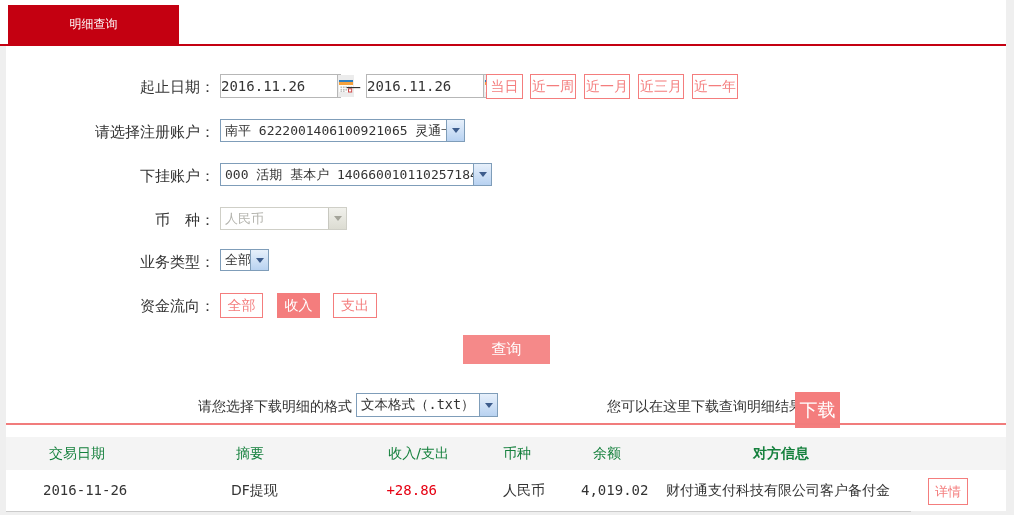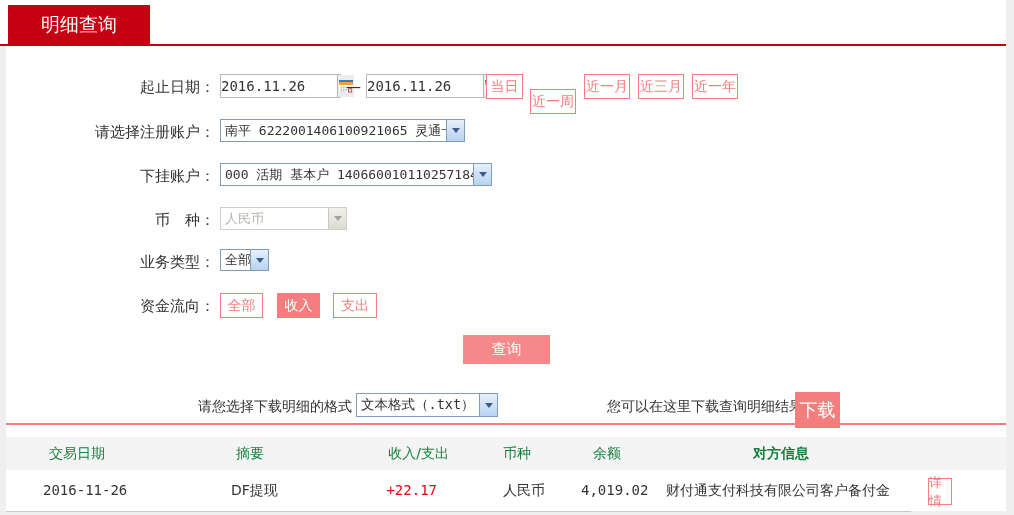--- a/index.html
+++ b/index.html
@@ -2,22 +2,22 @@
 <html><head>
 <meta charset="utf-8">
 <style>
   html,body{margin:0;padding:0;}
   #page{position:relative;width:1014px;height:515px;background:#efefef;
         font-family:"DejaVu Sans",sans-serif;overflow:hidden;color:#333;}
   .mono{font-family:"DejaVu Sans Mono",monospace;}
 
   .panel-top{position:absolute;left:0;top:0;width:1006px;height:46px;background:#fff;}
   .panel{position:absolute;left:6px;top:0;width:1000px;height:511px;background:#fff;}
-  .tab{position:absolute;left:8px;top:5px;width:142px;height:39px;background:#c40011;
-       color:#fff;font-size:19px;display:flex;align-items:center;justify-content:center;cursor:pointer;}
+  .tab{position:absolute;left:8px;top:5px;width:171px;height:39px;background:#c40011;
+       color:#fff;font-size:12px;display:flex;align-items:center;justify-content:center;cursor:pointer;}
   .tabline{position:absolute;left:0;top:44px;width:1006px;height:2px;background:#c40011;}
 
   .flabel{position:absolute;left:0;width:215px;text-align:right;font-size:15px;color:#333;white-space:nowrap;}
 
   .dinput{position:absolute;top:74px;width:121px;height:24px;border:1px solid #b7b7b7;
           background:#fff;display:flex;align-items:stretch;box-sizing:border-box;gap:32px;}
   .dinput .dtext{flex:1;display:flex;align-items:center;justify-content:center;
                  font-size:14px;}
   .calbtn{width:22px;background:#ececec;border-left:1px solid #b7b7b7;
           display:flex;align-items:center;justify-content:center;cursor:pointer;}
@@ -57,21 +57,21 @@
   .divider{position:absolute;left:6px;top:423px;width:1000px;height:2px;background:#f17c7c;}
 
   .thead{position:absolute;left:6px;top:437px;width:1000px;height:33px;background:#f4f4f4;
          color:#15803d;font-size:14px;}
   .thead span{position:absolute;line-height:33px;white-space:nowrap;}
   .trow{position:absolute;left:6px;top:470px;width:905px;height:41px;background:#fff;
         border-bottom:1px solid #cbcbcb;box-sizing:content-box;font-size:14px;color:#333;}
   .trow span{position:absolute;line-height:41px;white-space:nowrap;}
   .amt{color:#e60012;}
   .r{text-align:right;}
-  .detailbtn{position:absolute;left:928px;top:478px;width:24px;height:27px;box-sizing:border-box;
+  .detailbtn{position:absolute;left:928px;top:478px;width:40px;height:27px;box-sizing:border-box;
              border:1px solid #f47d7d;color:#f47d7d;background:#fff;font-size:13px;
              display:flex;align-items:center;justify-content:center;cursor:pointer;}
 </style>
 </head>
 <body>
 
 <div id="page">
 
   <div class="panel-top"></div>
   <div class="panel"></div>
@@ -122,21 +122,21 @@
             <rect x="5" y="11" width="1.6" height="1.6"></rect>
             <rect x="7.5" y="11" width="1.6" height="1.6"></rect>
           <rect x="2.5" y="13" width="1.6" height="0.9"></rect>
             <rect x="5" y="13" width="1.6" height="0.9"></rect>
         </g>
         <rect x="10.5" y="10.8" width="3.2" height="3.2" fill="#fff" stroke="#cc4444" stroke-width="1"></rect>
       </svg>
     </div>
   </div>
   <div class="qbtn" style="left:486px;width:37px;">当日</div>
-  <div class="qbtn" style="left:530px;width:46px;margin-top:15px;">近一周</div>
+  <div class="qbtn" style="left:530px;width:46px;">近一周</div>
   <div class="qbtn" style="left:584px;width:46px;">近一月</div>
   <div class="qbtn" style="left:638px;width:46px;">近三月</div>
   <div class="qbtn" style="left:692px;width:46px;">近一年</div>
 
   <div class="flabel" style="top:123px;">请选择注册账户：</div>
   <div class="xpsel" style="left:220px;top:119px;width:245px;">
     <div class="val">南平 6222001406100921065 灵通卡</div>
     <div class="arrow"></div>
   </div>
 
@@ -178,20 +178,20 @@
     <span style="left:43px;">交易日期</span>
     <span style="left:230px;">摘要</span>
     <span class="r" style="left:343px;width:100px;">收入/支出</span>
     <span style="left:497px;">币种</span>
     <span style="left:587px;">余额</span>
     <span style="left:747px;font-weight:bold;">对方信息</span>
   </div>
   <div class="trow">
     <span class="mono" style="left:37px;">2016-11-26</span>
     <span style="left:225px;">DF提现</span>
-    <span class="mono amt r" style="left:331px;width:100px;">+22.17</span>
+    <span class="mono amt r" style="left:331px;width:100px;">+28.86</span>
     <span style="left:497px;">人民币</span>
     <span class="mono" style="left:575px;">4,019.02</span>
     <span style="left:660px;">财付通支付科技有限公司客户备付金</span>
   </div>
   <div class="detailbtn">详情</div>
 
 </div>
 
 </body></html>

